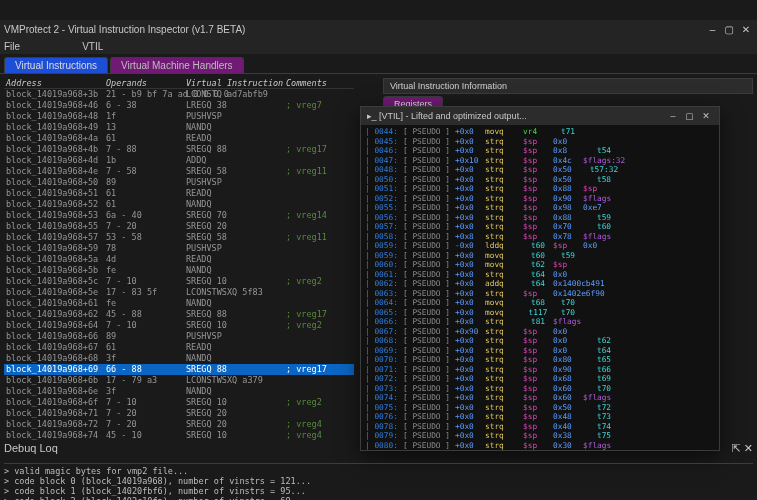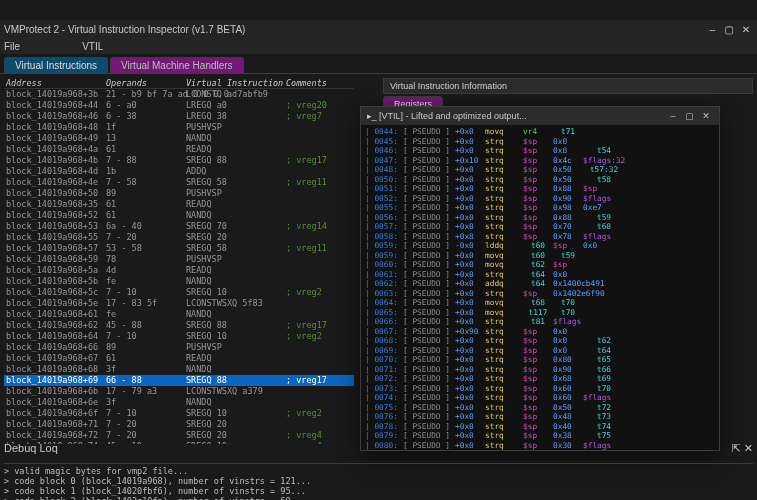--- a/index.html
+++ b/index.html
@@ -4,21 +4,21 @@
 <style>
   * { margin:0; padding:0; box-sizing:border-box; }
   html,body { width:757px; height:500px; background:#1a1a1a; font-family:"Segoe UI",Tahoma,sans-serif; font-size:10px; color:#bdbdbd; overflow:hidden; }
   .titlebar { height:18px; background:#242424; display:flex; align-items:center; padding:0 4px; color:#c8c8c8;margin-top:20px; }
   .titlebar .ttl { flex:1; font-size:10px; }
   .titlebar .btns span { display:inline-block; width:14px; text-align:center; color:#c8c8c8; }
   .menubar { height:16px; background:#242424; padding:0 4px; display:flex; align-items:center;gap:48px; }
   .menubar span { margin-right:14px; font-size:10px; color:#c8c8c8; }
   .tabs { height:20px; display:flex; align-items:flex-end; padding:0 4px; border-bottom:1px solid #3c3c3c; }
   .tab { font-size:10px; padding:2px 10px; background:#701a75; margin-right:2px; border:1px solid #3c3c3c; border-bottom:none; color:#bdbdbd; border-radius:3px 3px 0 0;}
-  .tab.active { background:#0c4a6e; color:#dcdcdc; }
+  .tab.active { background:#1d4ed8; color:#dcdcdc; }
   .workspace { position:relative; height:400px; }
   .left-panel { position:absolute; left:4px; top:4px; width:350px; height:392px; }
   .pane-header { font-size:9px; color:#d0d0d0; background:#2c2c2c; padding:2px 6px; border:1px solid #3c3c3c;}
   .table-hdr, .row { display:flex; font-family:Consolas,monospace; font-size:8.5px; padding:0 2px; white-space:nowrap; }
   .table-hdr { color:#c8c8c8; border-bottom:1px solid #333;font-style:italic;}
   .col-a{width:100px;} .col-o{width:80px;} .col-v{width:100px;} .col-c{width:60px;}
   .left-rows { height:355px; overflow:hidden; }
   .row { color:#959595; line-height:11px; height:11px;}
   .row.sel { background:#0a66c2; color:#fff;}
   .row.sel .col-a,.row.sel .col-o,.row.sel .col-v,.row.sel .col-c{color:#fff;}
@@ -88,26 +88,20 @@
       <div class="col-c">Comments</div>
     </div>
     <div class="left-rows" id="instr-rows">
         <div class="row">
           <div class="col-a">block_14019a968+3b</div>
           <div class="col-o">21 - b9 bf 7a ad 0 0 0 0</div>
           <div class="col-v">LCONSTQ ad7abfb9</div>
           <div class="col-c comment"></div>
         </div>
         <div class="row">
-          <div class="col-a">block_14019a968+44</div>
-          <div class="col-o">6 - a0</div>
-          <div class="col-v">LREGQ a0</div>
-          <div class="col-c comment">; vreg20</div>
-        </div>
-        <div class="row">
           <div class="col-a">block_14019a968+46</div>
           <div class="col-o">6 - 38</div>
           <div class="col-v">LREGQ 38</div>
           <div class="col-c comment">; vreg7</div>
         </div>
         <div class="row">
           <div class="col-a">block_14019a968+48</div>
           <div class="col-o">1f</div>
           <div class="col-v">PUSHVSP</div>
           <div class="col-c comment"></div>
@@ -142,21 +136,21 @@
           <div class="col-v">SREGQ 58</div>
           <div class="col-c comment">; vreg11</div>
         </div>
         <div class="row">
           <div class="col-a">block_14019a968+50</div>
           <div class="col-o">89</div>
           <div class="col-v">PUSHVSP</div>
           <div class="col-c comment"></div>
         </div>
         <div class="row">
-          <div class="col-a">block_14019a968+35</div>
+          <div class="col-a">block_14019a968+51</div>
           <div class="col-o">61</div>
           <div class="col-v">READQ</div>
           <div class="col-c comment"></div>
         </div>
         <div class="row">
           <div class="col-a">block_14019a968+52</div>
           <div class="col-o">61</div>
           <div class="col-v">NANDQ</div>
           <div class="col-c comment"></div>
         </div>

